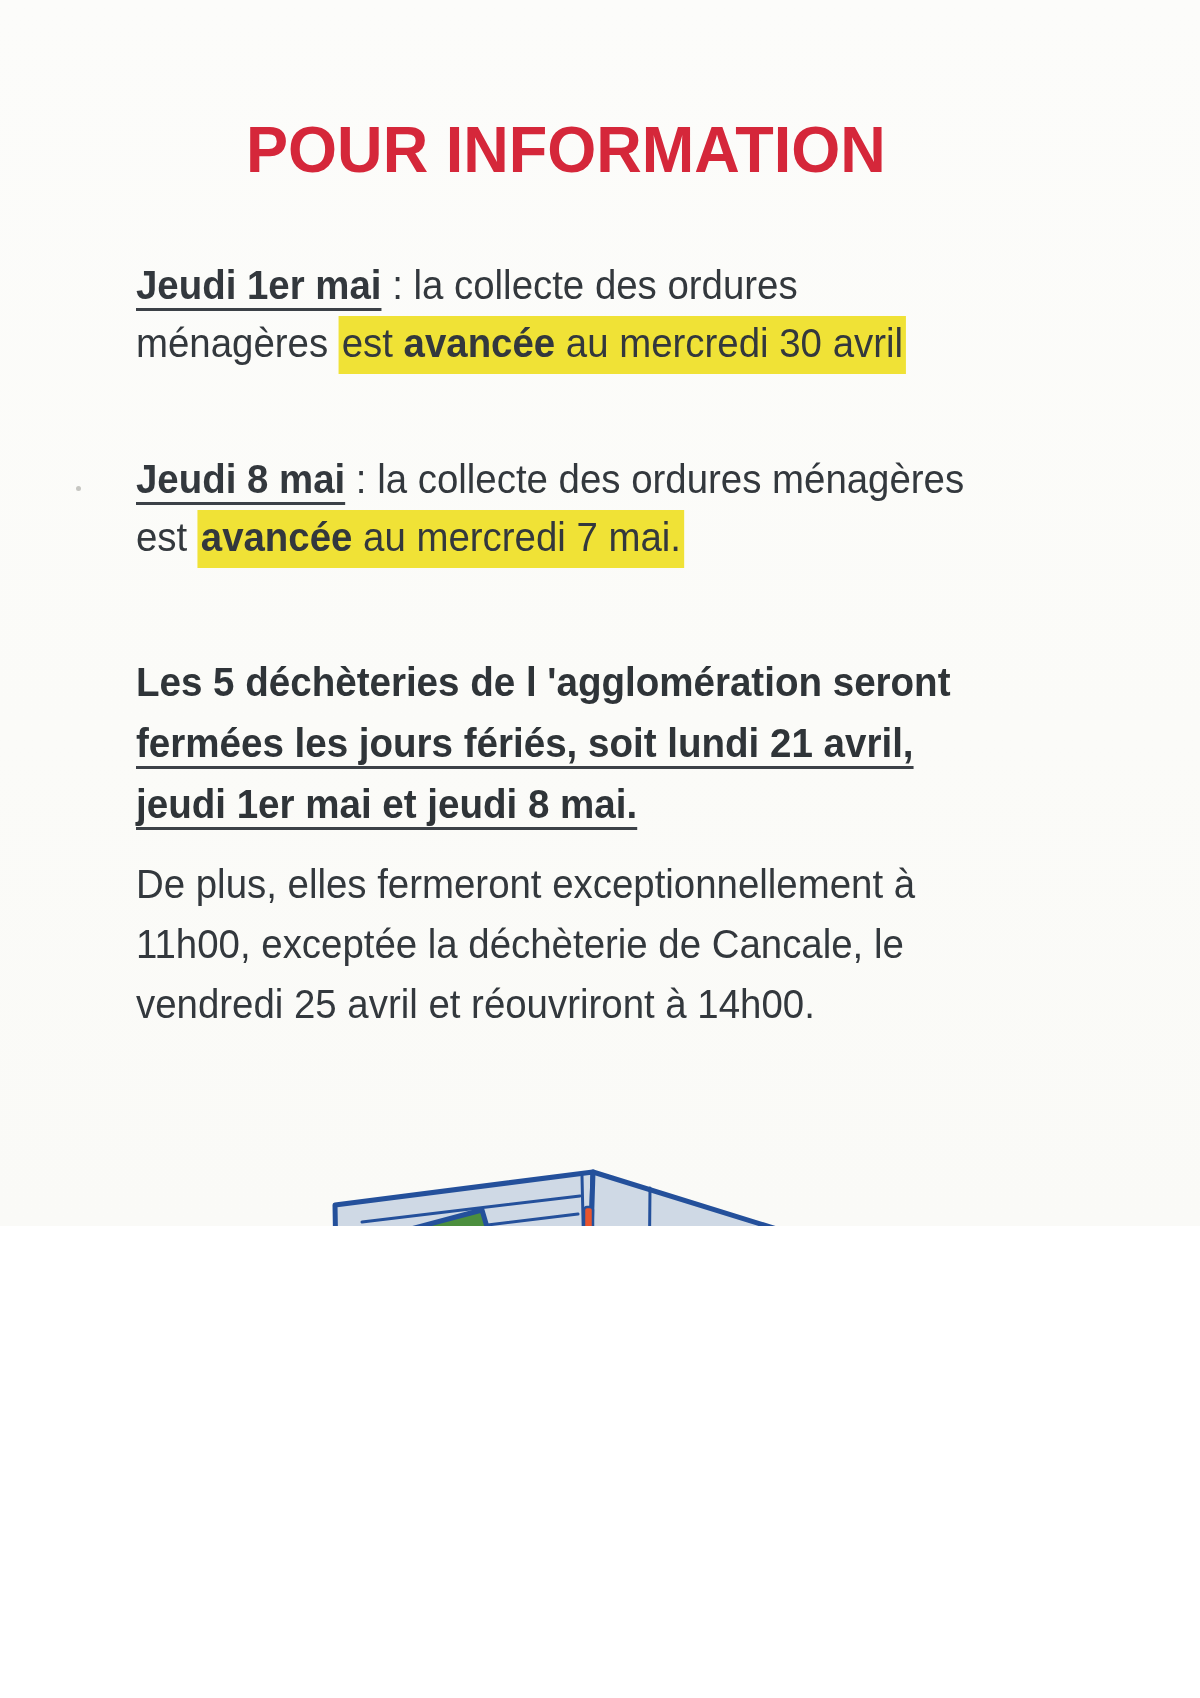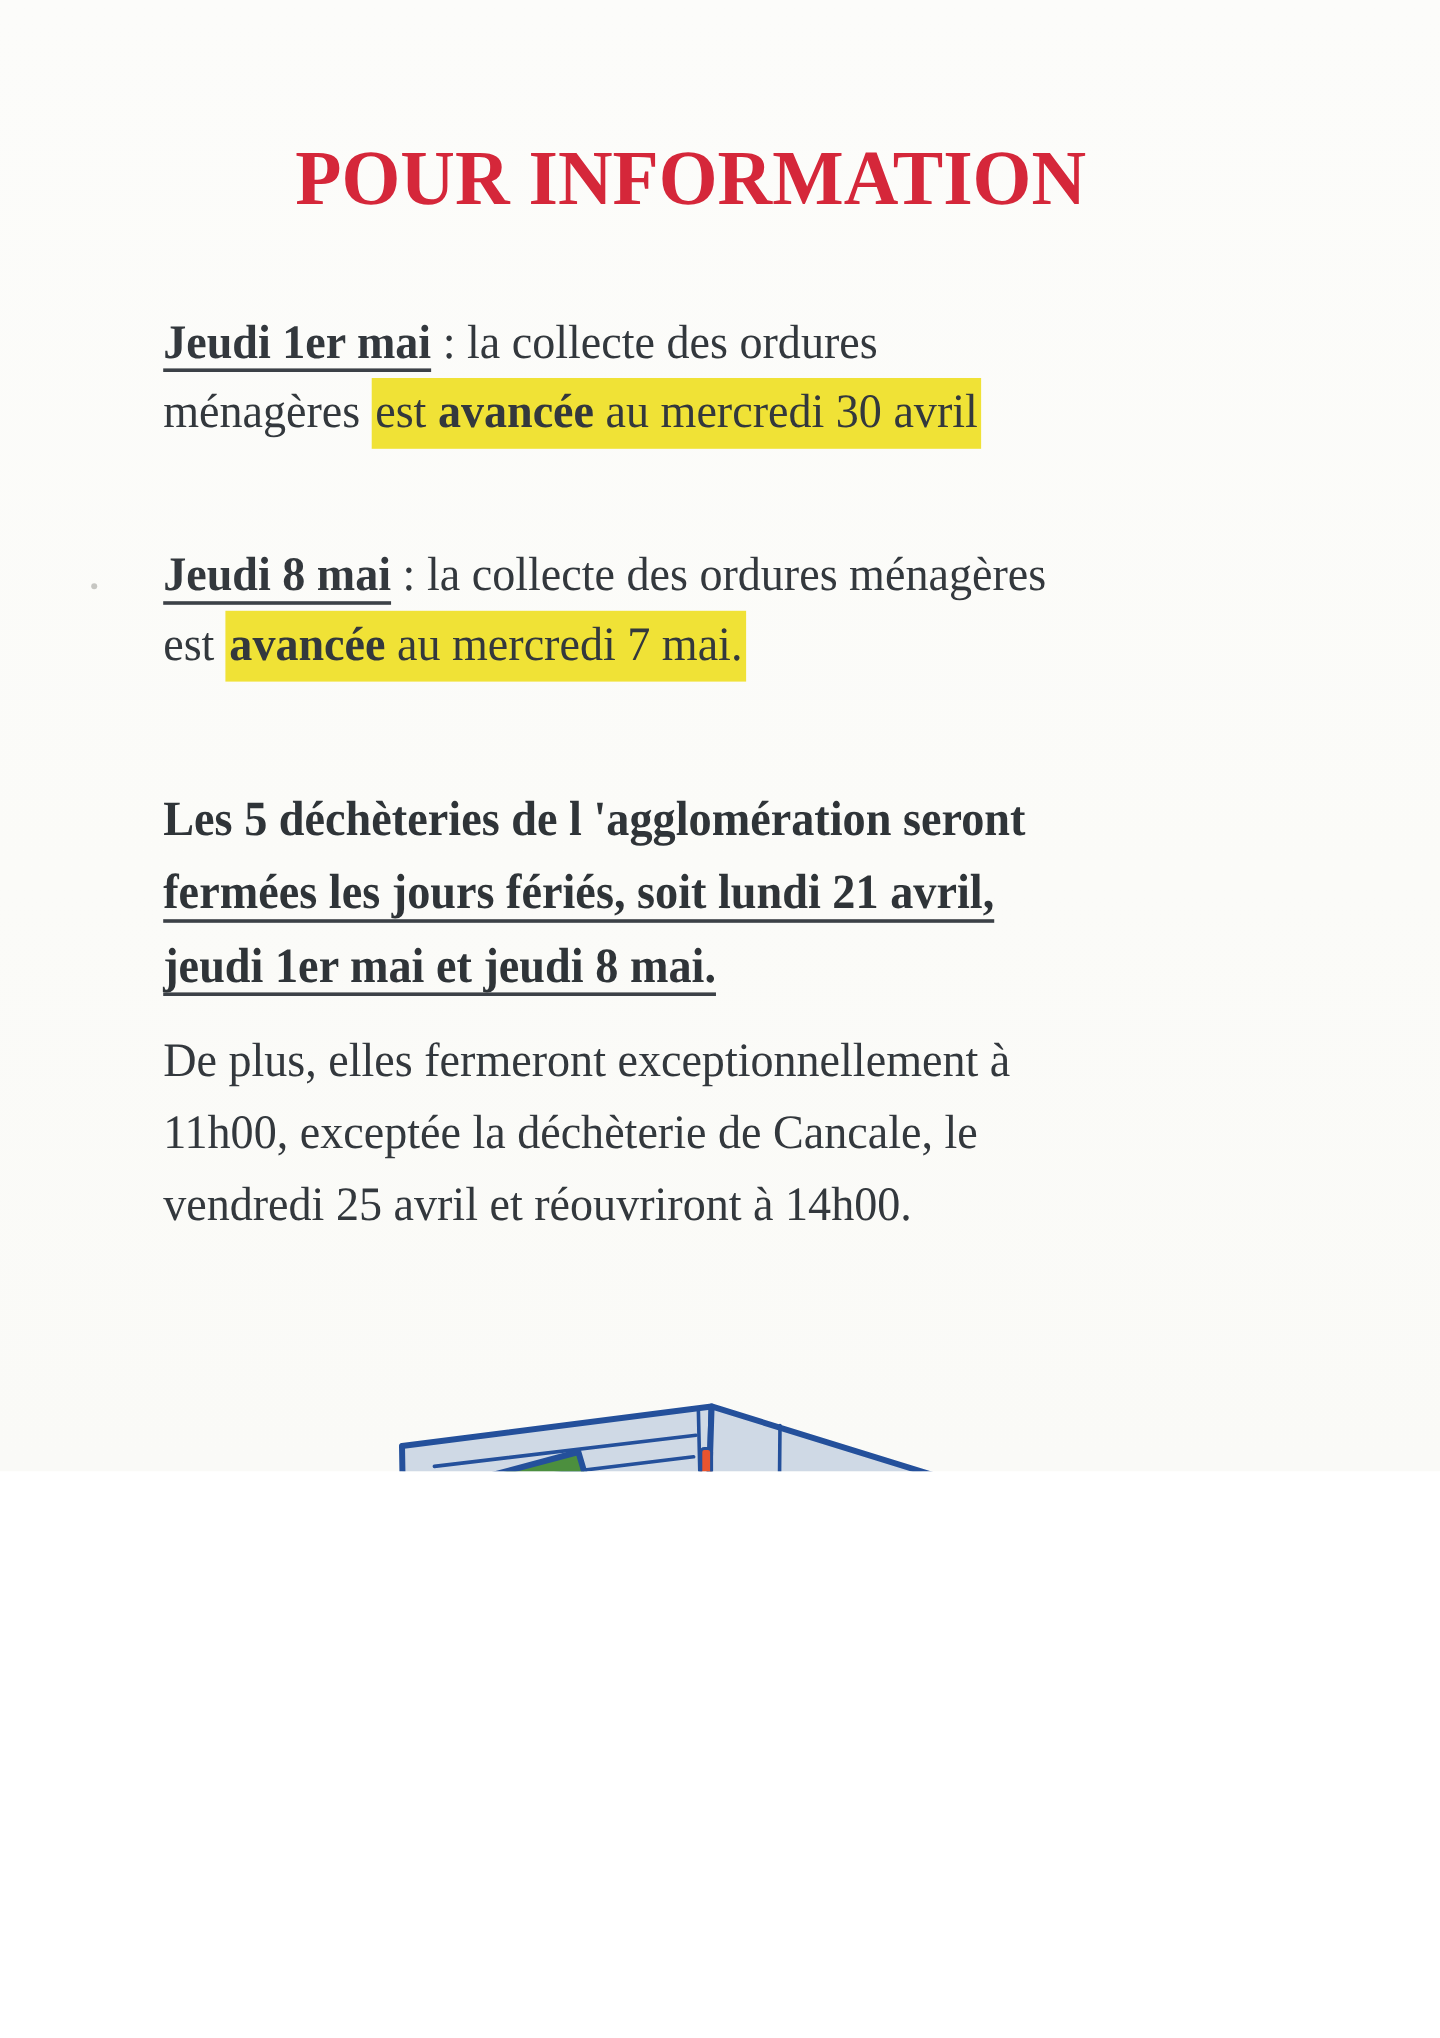--- a/index.html
+++ b/index.html
@@ -6,21 +6,20 @@
   body{
     width:1200px;height:1698px;
     background:#ffffff;
     font-family:"Liberation Sans", sans-serif;
     overflow:hidden;
   }
   .page{
     position:relative;width:1200px;height:1226px;
     background:linear-gradient(180deg,#fcfcfa 0%,#fbfbf8 60%,#fafaf7 100%);
     overflow:hidden;
-    font-family:Liberation Serif, serif;
   }
   .title{
     position:absolute;left:246px;top:112px;
     font-size:65px;font-weight:bold;letter-spacing:0px;
     color:#d5273a;
     transform:scaleX(.97);transform-origin:0 0;
     white-space:pre;
   }
   .para{
     position:absolute;left:136px;

